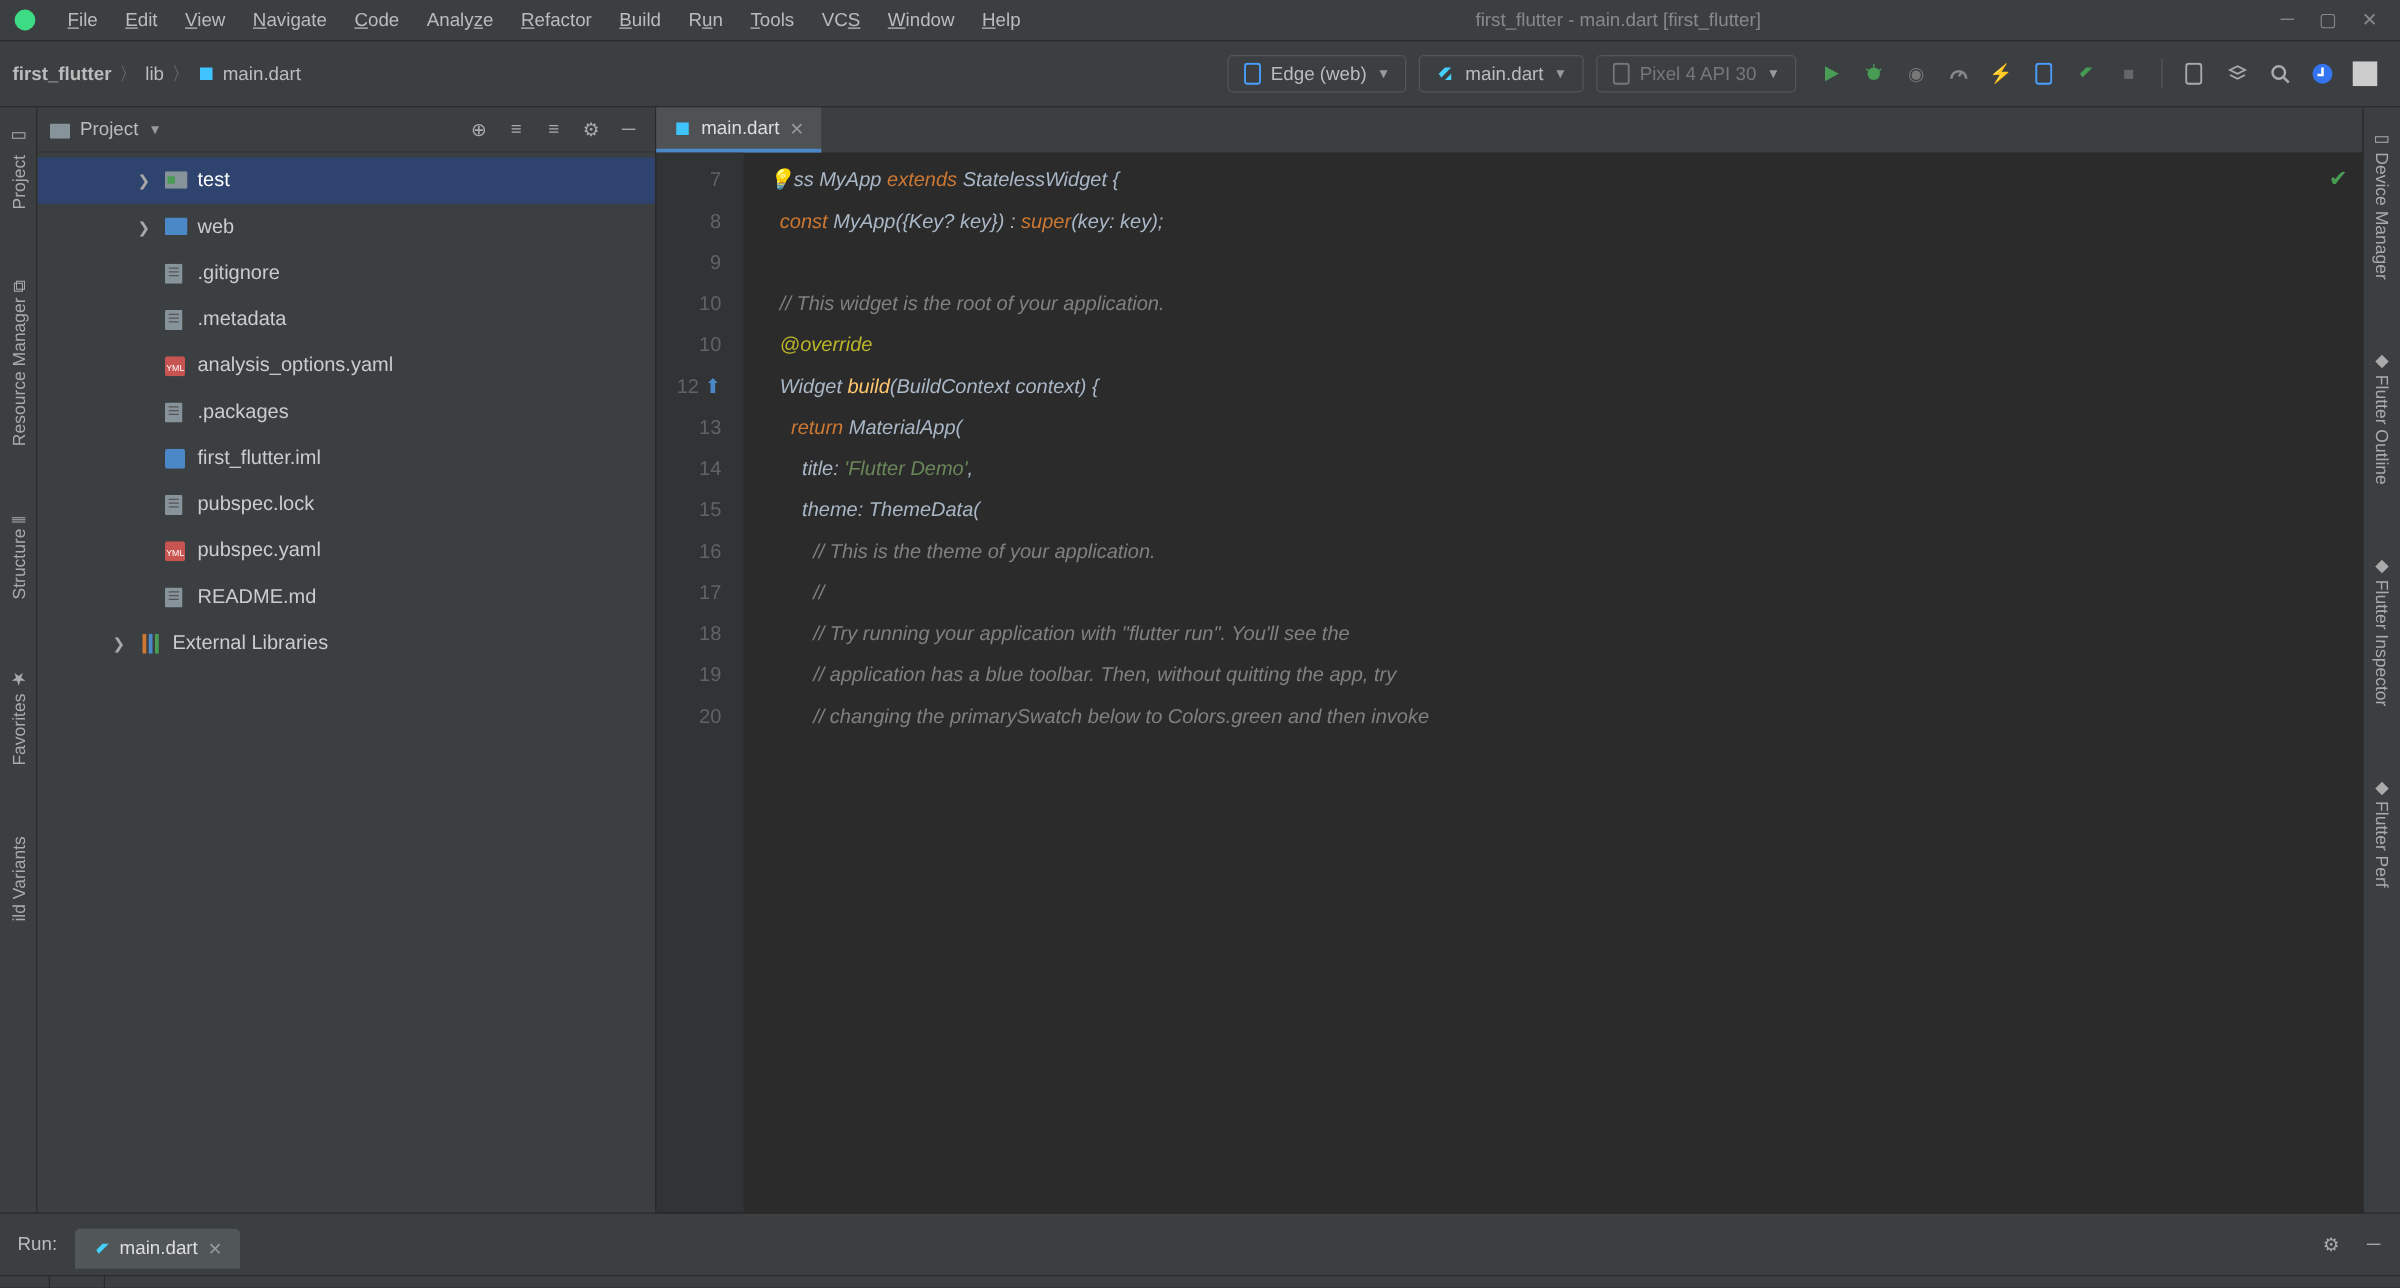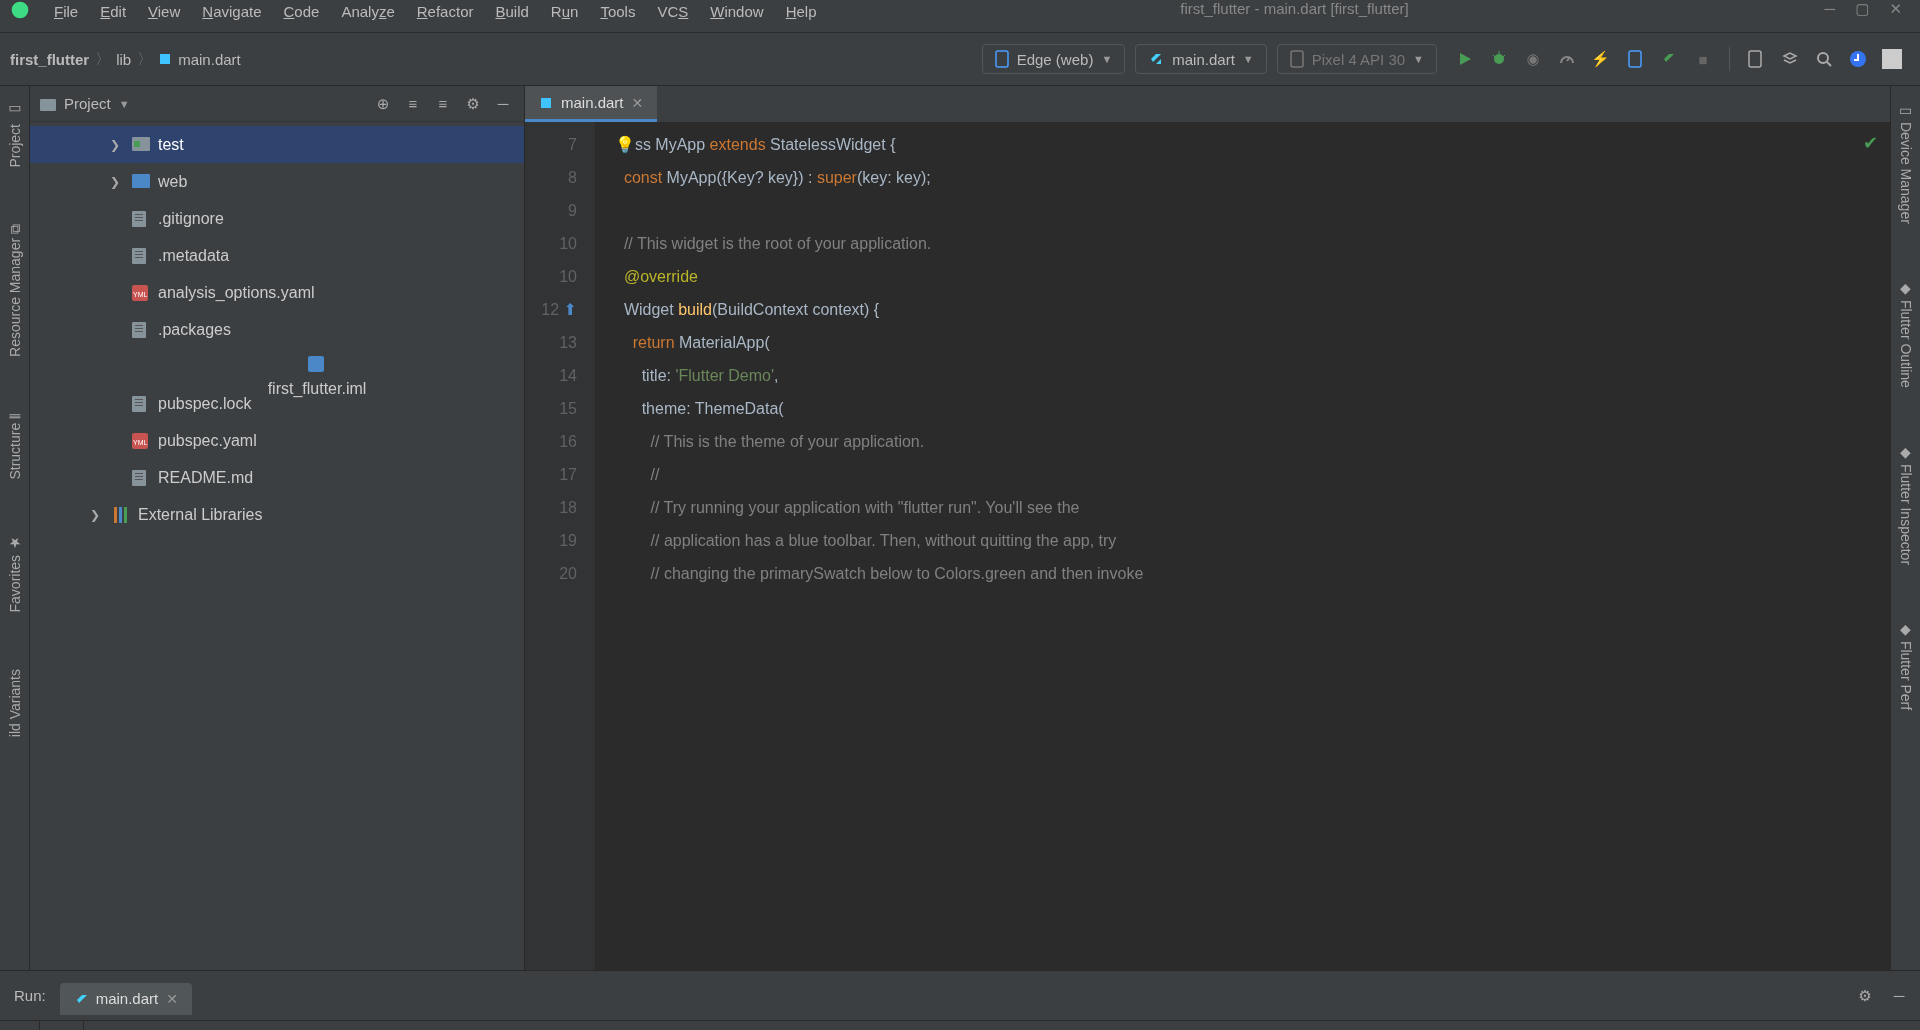--- a/index.html
+++ b/index.html
@@ -1,17 +1,17 @@
 <!DOCTYPE html>
 <html><head>
 <meta charset="utf-8">
 <style>
 * { margin:0; padding:0; box-sizing:border-box; font-family:'Segoe UI',Arial,sans-serif; }
 body { background:#2b2b2b; color:#bbb; overflow:hidden; width:1920px; height:1030px; font-size:15px; }
-.menubar { height:32px; background:#3c3f41; display:flex; padding:0 10px; gap:6px; }
+.menubar { height:32px; background:#3c3f41; display:flex; align-items:center; padding:0 10px; gap:6px; }
 .menubar .logo { width:20px; height:20px; margin-right:10px; }
 .menubar .mi { padding:3px 8px; color:#bbb; cursor:pointer; }
 .menubar .mi u { text-decoration:underline; }
 .menubar .wintitle { flex:1; text-align:center; color:#888; font-size:15px; padding-right:60px;}
 .menubar .winbtns { display:flex; gap:20px; color:#888; padding-right:8px;}
 .toolbar { height:54px; background:#3c3f41; display:flex; align-items:center; border-top:1px solid #2b2b2b; border-bottom:1px solid #292929; padding:0 10px; }
 .breadcrumb { display:flex; align-items:center; gap:6px; color:#bbb; font-size:15px; }
 .breadcrumb .sep { color:#777; }
 .tb-spacer { flex:1; }
 .tb-btn { height:30px; padding:0 12px; background:#3c3f41; border:1px solid #555; border-radius:4px; display:flex; align-items:center; gap:8px; color:#bbb; margin-right:10px; cursor:pointer; }
@@ -32,21 +32,21 @@
 .tree-row { height:37px; display:flex; align-items:center; gap:8px; padding-left:28px; color:#ccc; font-size:16px; cursor:pointer; }
 .tree-row.sel { background:#2e436e; color:#fff; }
 .tree-row .arrow { width:14px; color:#aaa; font-size:12px; }
 .tree-row .icon { width:18px; height:16px; }
 .editor { flex:1; display:flex; flex-direction:column; background:#2b2b2b; }
 .tabs { height:36px; background:#3c3f41; display:flex; align-items:flex-end; }
 .tab { height:36px; background:#4e5254; border-bottom:3px solid #4a88c7; padding:0 14px; display:flex; align-items:center; gap:8px; color:#ddd; font-size:15px; }
 .tab .close { color:#999; cursor:pointer; font-size:14px; }
 .code { flex:1; display:flex; font-family:'Consolas','Courier New',monospace; font-size:16px; position:relative; overflow:hidden;}
 .gutter { width:70px; background:#313335; text-align:right; color:#606366; padding:6px 18px 6px 0; line-height:33px; position:relative;}
-.codecontent { flex:1; padding:6px 0 6px 20px; line-height:33px; white-space:pre; color:#a9b7c6; position:relative;}
+.codecontent { flex:1; padding:6px 0 6px 20px; line-height:33px; white-space:pre; color:#a9b7c6; position:relative;font-style:italic;}
 .checkmark { position:absolute; right:12px; top:10px; color:#499c54; font-size:18px; }
 .kw { color:#cc7832; }
 .str { color:#6a8759; }
 .cmt { color:#808080; }
 .ann { color:#bbb529; }
 .mtd { color:#ffc66d; }
 .lightbulb { color:#ffc66d; }
 .runpanel { height:330px; background:#2b2b2b; border-top:1px solid #292929; display:flex; }
 .runpanel .left { width:105px; background:#3c3f41; display:flex; flex-direction:column; align-items:center; padding-top:10px; gap:18px; border-right:1px solid #292929;}
 .runpanel .left .btn { width:28px; height:28px; display:flex; align-items:center; justify-content:center; cursor:pointer; color:#aaa; }
@@ -274,21 +274,21 @@
           <span class="icon">
             <svg width="14" height="16">
               <rect width="14" height="16" rx="1" fill="#87939a"></rect>
               <rect x="3" y="3" width="8" height="1" fill="#555"></rect>
               <rect x="3" y="6" width="8" height="1" fill="#555"></rect>
               <rect x="3" y="9" width="8" height="1" fill="#555"></rect>
             </svg>
           </span>
           <span>.packages</span>
         </div>
-        <div class="tree-row" style="padding-left: 80px; flex-direction: column;">
+        <div class="tree-row" style="padding-left: 80px;">
           <span class="arrow"></span>
           <span class="icon">
             <svg width="16" height="16">
               <rect width="16" height="16" rx="2" fill="#4a88c7"></rect>
             </svg>
           </span>
           <span>first_flutter.iml</span>
         </div>
         <div class="tree-row" style="padding-left: 80px;">
           <span class="arrow"></span>

